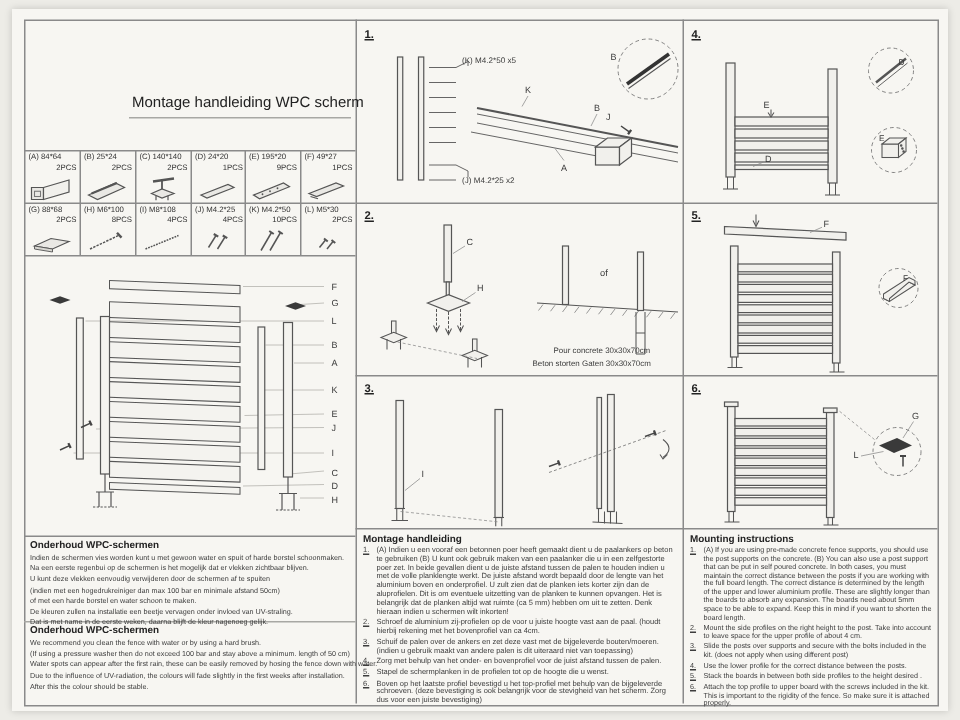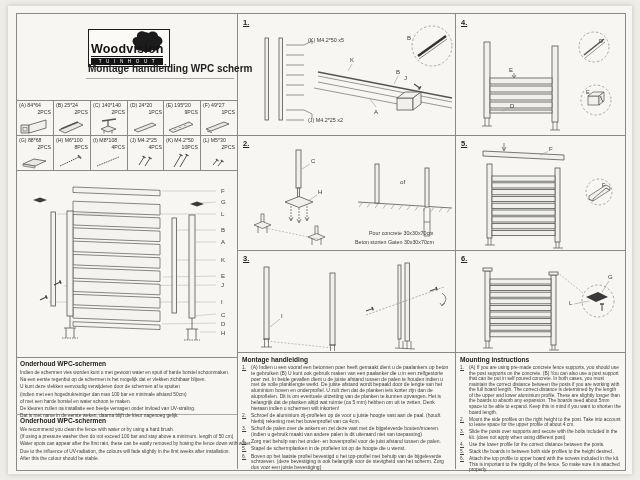--- a/index.html
+++ b/index.html
@@ -10,21 +10,21 @@
   .frame{left:16px;top:13px;width:608px;height:456px;border:1px solid #8a8a8a}
   .vline{width:1px;background:#8a8a8a}
   .hline{height:1px;background:#8a8a8a}
   .hline.soft{background:#a8a8a4}
   
   .logo-box{left:88px;top:29px;width:80px;height:36px;border:1.6px solid #1c1c1c;background:#fbfaf7}
   .brand-name{left:2px;top:12px;font-size:12.5px;font-weight:bold;color:#141414;letter-spacing:.2px}
   .brand-bar{left:2px;top:25.5px;width:72px;height:1.6px;background:#141414}
   .brand-sub{left:2px;top:28px;width:72px;background:#141414;color:#fff;font-size:4.6px;
              letter-spacing:4.6px;text-align:center;padding:1px 0 1px 4px;box-sizing:border-box}
-  .title{font-weight:bold;color:#222}
+  .title{font-weight:normal;color:#222}
   .title-nl{left:88px;top:63px;font-size:10px}
   .title-en{left:88px;top:82px;font-size:10px}
   
   .pcell{top:100px;height:35px;width:36px;font-size:5.2px;color:#333}
   .plabel{position:absolute;left:2px;top:2px;white-space:nowrap}
   .pqty{position:absolute;right:2px;top:9px}
   .picon{position:absolute;left:2px;bottom:1px}
   .pcell2{top:135px}
   
   .pnum{font-size:7.5px;font-weight:bold;text-decoration:underline;color:#222}
@@ -54,29 +54,20 @@
   <div class="abs hline" style="left:16px;top:135px;width:221px"></div>
   <div class="abs hline" style="left:16px;top:170px;width:221px"></div>
   <div class="abs vline" style="left:53px;top:100px;height:70px"></div>
   <div class="abs vline" style="left:90px;top:100px;height:70px"></div>
   <div class="abs vline" style="left:127px;top:100px;height:70px"></div>
   <div class="abs vline" style="left:163px;top:100px;height:70px"></div>
   <div class="abs vline" style="left:200px;top:100px;height:70px"></div>
   <div class="abs hline" style="left:16px;top:357px;width:221px"></div>
   <div class="abs hline soft" style="left:16px;top:414px;width:221px"></div>
 
-  <div class="abs logo-box">
-    <svg class="abs" style="left:38px;top:0px" width="40" height="22" viewBox="0 0 40 22">
-      <path d="M18,2 c-4,-2 -9,1 -8,5 c-5,0 -6,6 -2,8 c-2,4 3,7 7,5 c2,3 8,3 10,0 c4,2 9,-1 8,-5 c4,-2 3,-8 -2,-9 c0,-4 -6,-6 -9,-3 z" fill="#1c1c1c"></path>
-      <rect x="17" y="17" width="3" height="5" fill="#1c1c1c"></rect>
-    </svg>
-    <div class="abs brand-name">Woodvision</div>
-    <div class="abs brand-bar"></div>
-    <div class="abs brand-sub">TUINHOUT</div>
-  </div>
 
   <div class="abs title title-nl">Montage handleiding WPC scherm</div>
 
   <div class="abs pcell" style="left:17px">
     <span class="plabel">(A) 84*64</span>
     <span class="pqty">2PCS</span>
     <svg class="picon" width="30" height="17">
       <polygon points="2,8 10,8 10,16 2,16" fill="#e9e8e4" stroke="#555" stroke-width=".8"></polygon>
       <polygon points="10,8 27,3 27,11 10,16" fill="#f1f0ec" stroke="#555" stroke-width=".8"></polygon>
       <rect x="4" y="10.5" width="4" height="3.5" fill="none" stroke="#777" stroke-width=".7"></rect>

